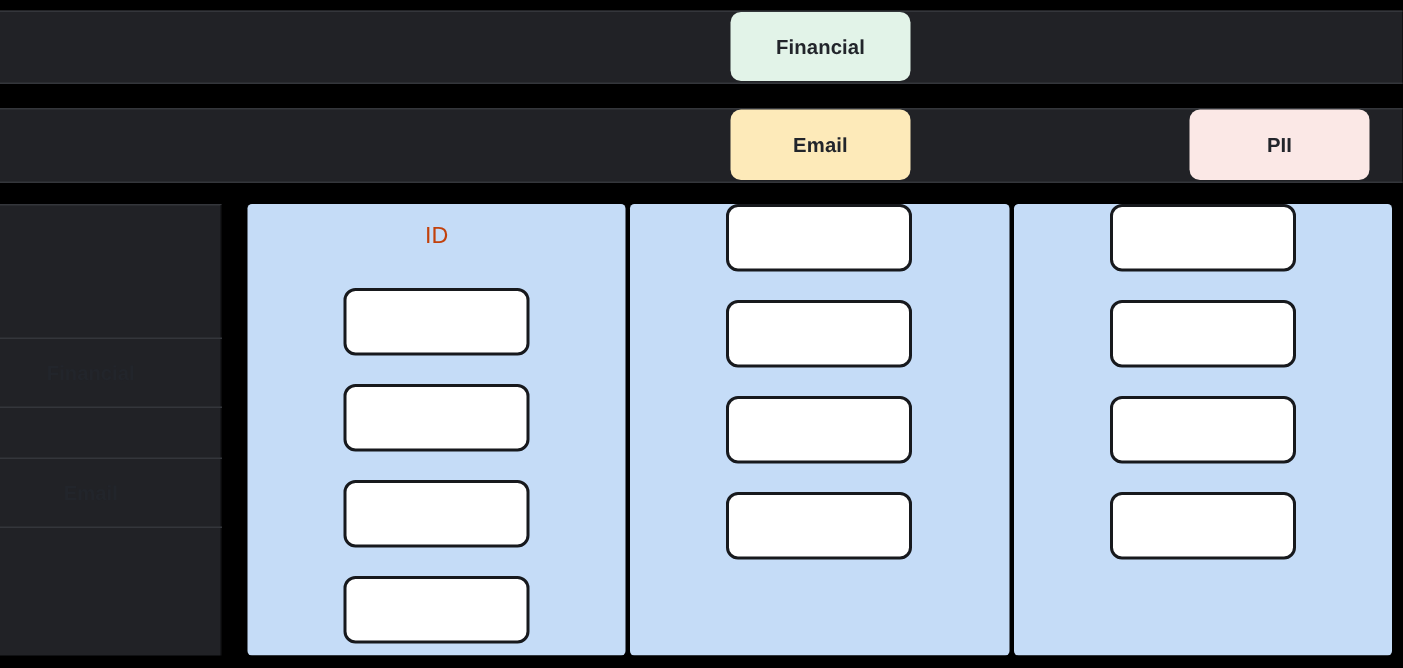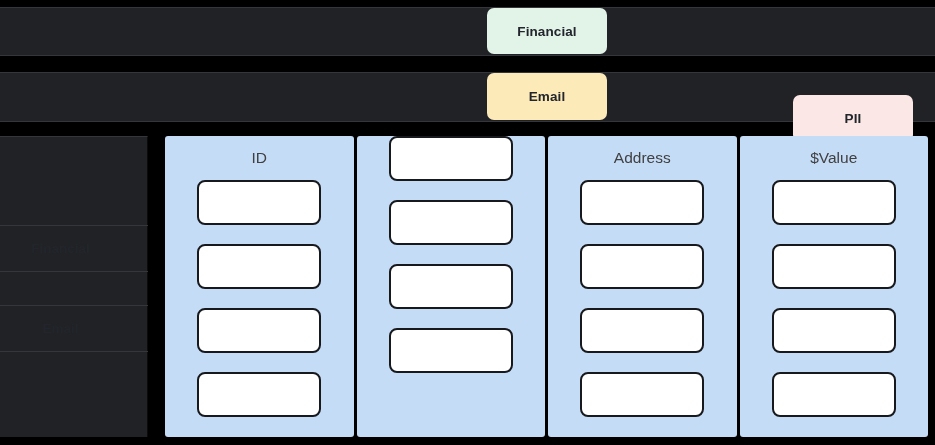--- a/index.html
+++ b/index.html
@@ -26,21 +26,21 @@
     position:absolute;
     display:flex;align-items:center;justify-content:center;
     border-radius:7px;
     font-size:13.5px;font-weight:bold;color:#22252b;
     letter-spacing:.1px;
     box-sizing:border-box;
     white-space:nowrap;
   }
   .badge.financial{background:#e2f3e8;}
   .badge.email{background:#fdeab9;}
-  .badge.pii{background:#fbe8e6;margin-top:22px;}
+  .badge.pii{background:#fbe8e6;}
 
   #badge-top-financial{left:487px;top:8px;width:120px;height:46px;}
   #badge-top-email{left:487px;top:73px;width:120px;height:47px;}
   #badge-top-pii{left:793px;top:73px;width:120px;height:47px;}
 
   
   #sidebar{
     position:absolute;left:0;top:136px;width:148px;height:306px;
     background:#212226;
     border-top:1px solid #34363b;
@@ -72,22 +72,22 @@
   }
   .col{
     position:relative;
     flex:1 1 0;
     background:#c5dcf7;
     border-radius:3px;
     display:flex;flex-direction:column;align-items:center;
     box-sizing:border-box;
   }
   .col-header{
-    height:44px;line-height:44px;
-    font-size:15.5px;color:#404040;
+    height:56px;line-height:44px;
+    font-size:15.5px;color:#c2410c;
     text-align:left;white-space:nowrap;
   }
   .cells{
     width:100%;
     display:flex;flex-direction:column;align-items:center;
     gap:19px;
   }
   .cell{
     width:124px;height:45px;
     background:#ffffff;
@@ -130,30 +130,20 @@
       </div>
       <div class="col">
         <div class="cells">
           <div class="cell"></div>
           <div class="cell"></div>
           <div class="cell"></div>
           <div class="cell"></div>
         </div>
       </div>
       <div class="col">
-        <div class="col-header">Address</div>
-        <div class="cells">
-          <div class="cell"></div>
-          <div class="cell"></div>
-          <div class="cell"></div>
-          <div class="cell"></div>
-        </div>
-      </div>
-      <div class="col">
-        <div class="col-header">$Value</div>
         <div class="cells">
           <div class="cell"></div>
           <div class="cell"></div>
           <div class="cell"></div>
           <div class="cell"></div>
         </div>
       </div>
     </div>
 
   <div id="bottom-strip"></div>

